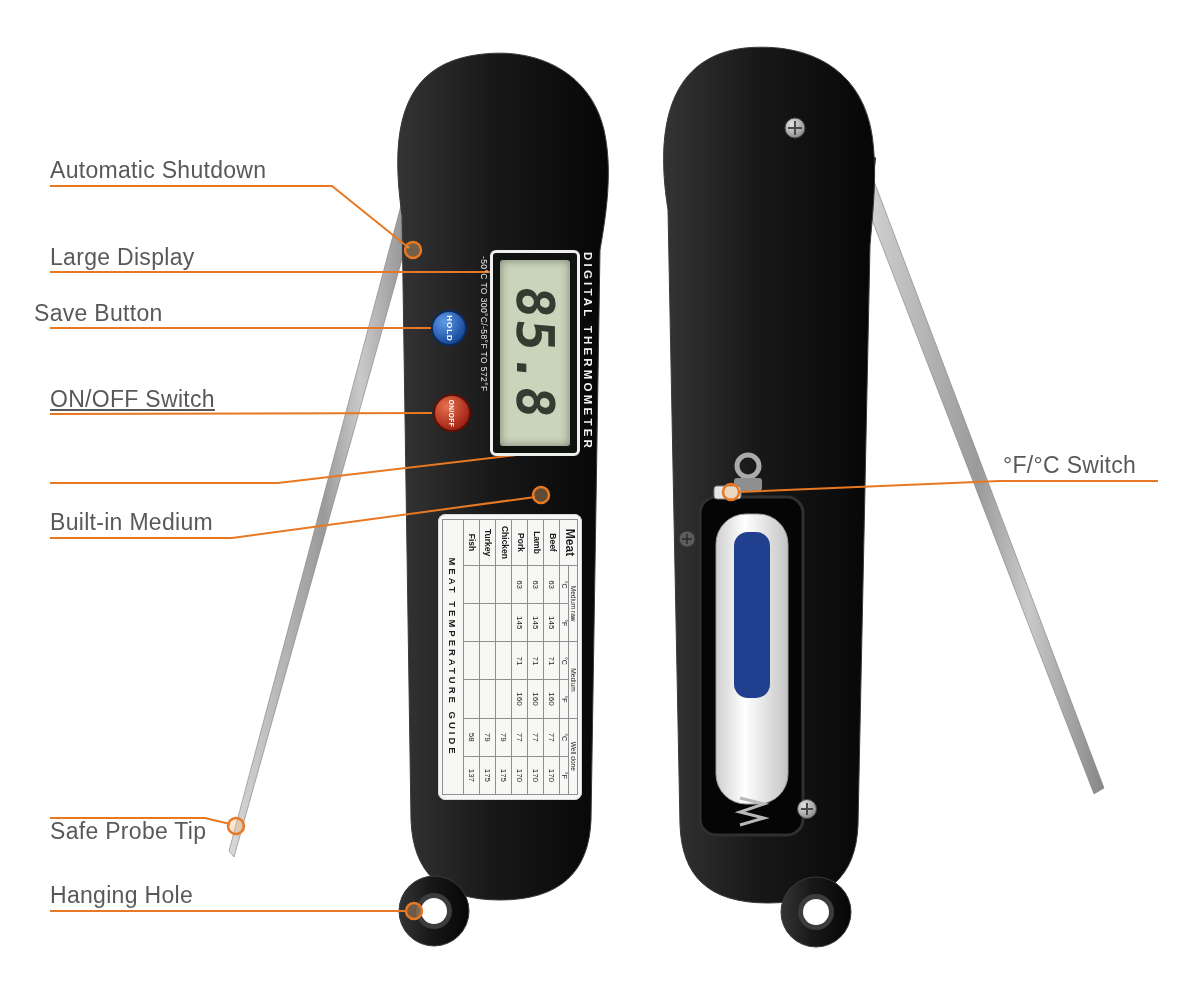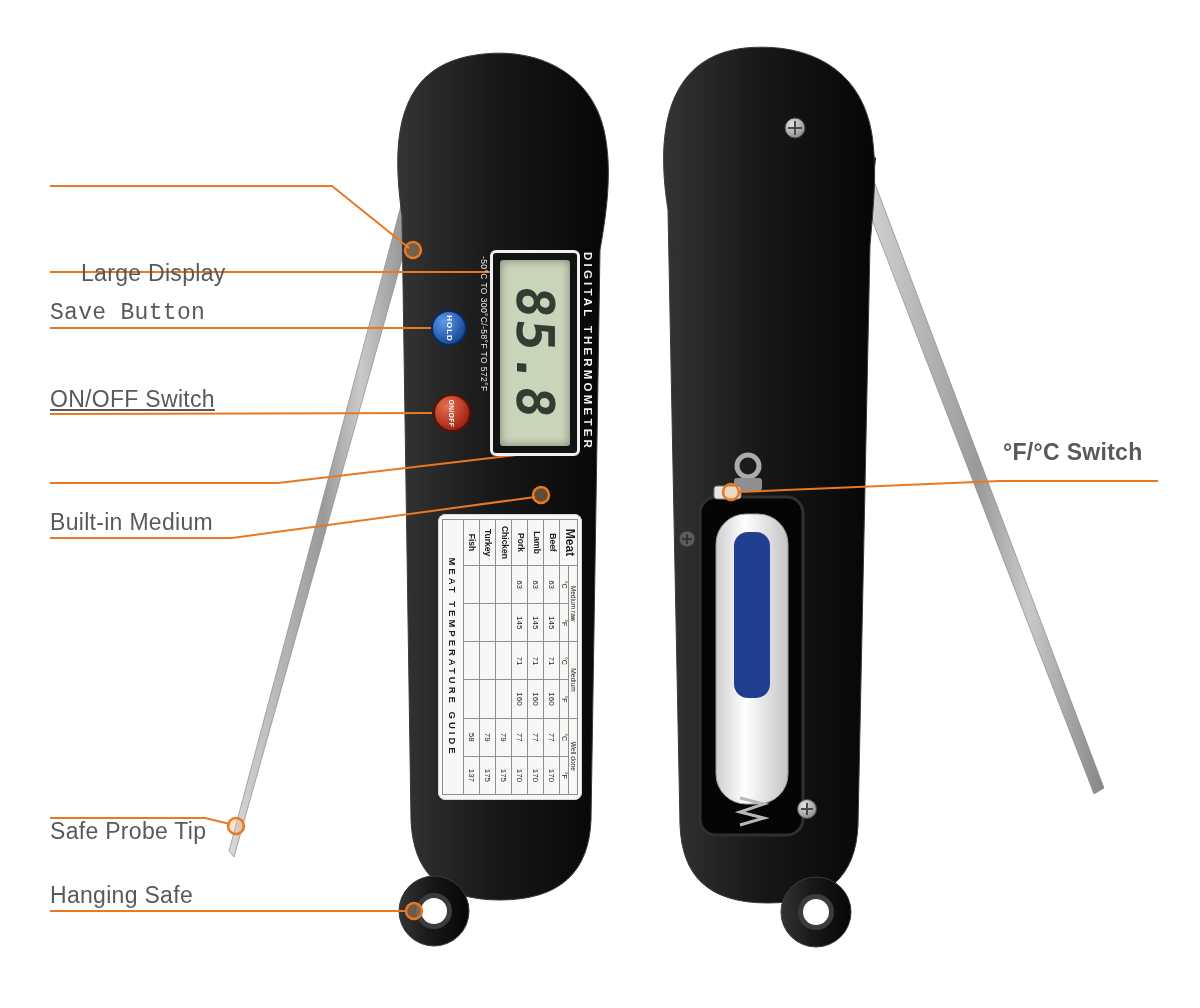--- a/index.html
+++ b/index.html
@@ -233,21 +233,22 @@
           <td></td>
           <td></td>
           <td>58</td>
           <td>137</td>
         </tr>
       </tbody>
     </table>
     <div class="guide-strip">MEAT TEMPERATURE GUIDE</div>
   </div>
 
-  <div class="callout" style="left:50px; top:260px;margin-left:31px;">Large Display</div>
-  <div class="callout" style="left:50px; top:300px;font-family:Liberation Mono, monospace;">Save Button</div>
+  <div class="callout" style="left:50px; top:157px;">Automatic Shutdown</div>
+  <div class="callout" style="left:50px; top:244px;">Large Display</div>
+  <div class="callout" style="left:34px; top:300px;">Save Button</div>
   <div class="callout" style="left:50px; top:386px;text-decoration:underline;">ON/OFF Switch</div>
   <div class="callout" style="left:50px; top:509px;">Built-in Medium</div>
   <div class="callout" style="left:50px; top:818px;">Safe Probe Tip</div>
-  <div class="callout" style="left:50px; top:882px;">Hanging Safe</div>
-  <div class="callout" style="left:1003px; top:439px;font-weight:bold;">°F/°C Switch</div>
+  <div class="callout" style="left:50px; top:882px;">Hanging Hole</div>
+  <div class="callout" style="left:1003px; top:452px;">°F/°C Switch</div>
 
 </div>
 
 </body></html>

